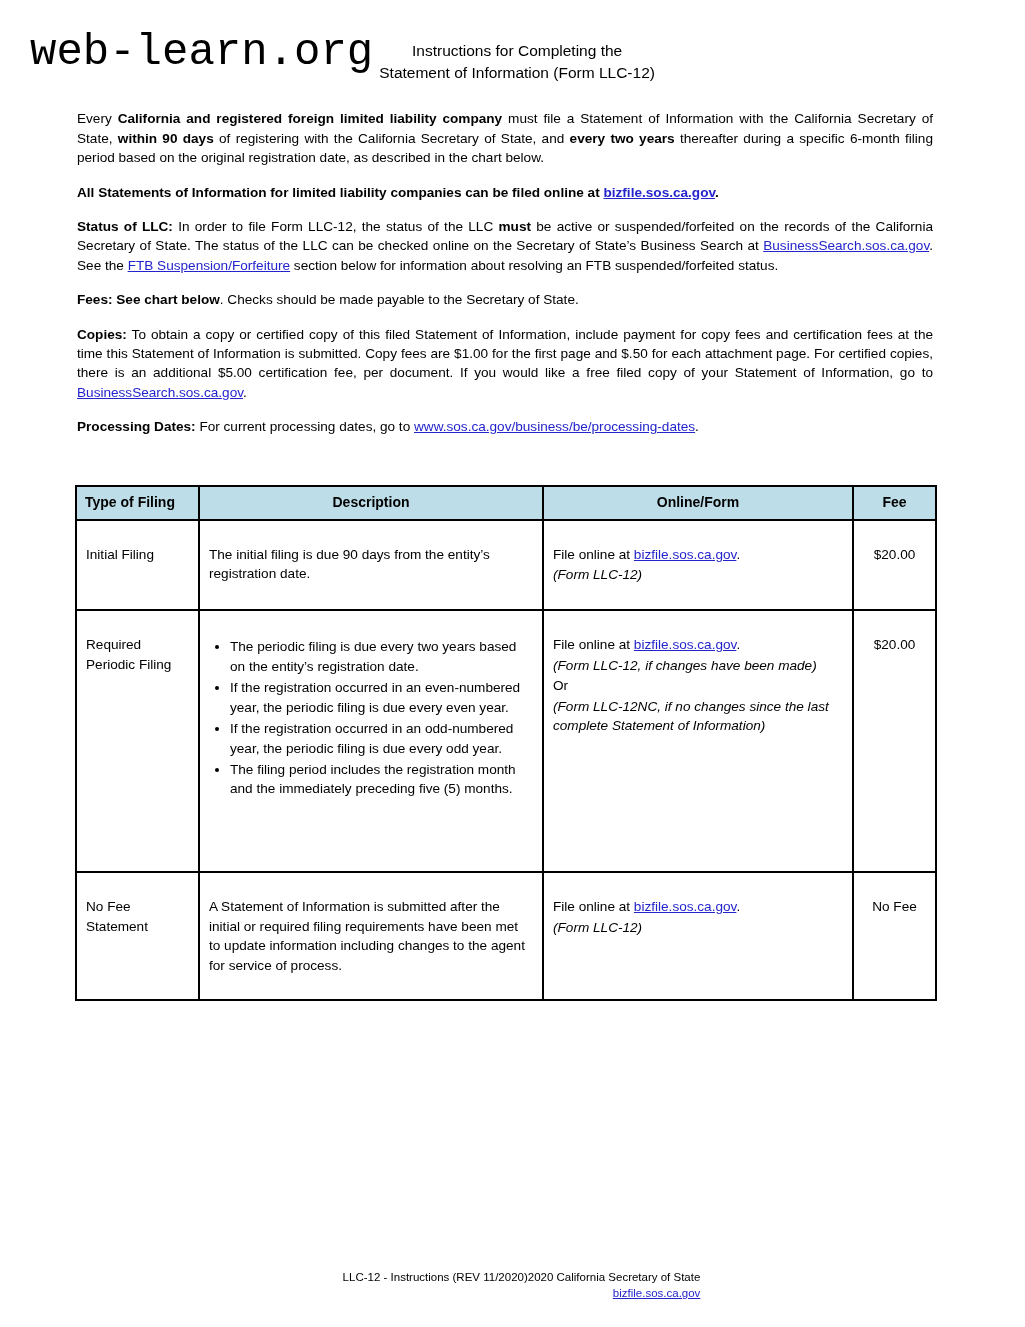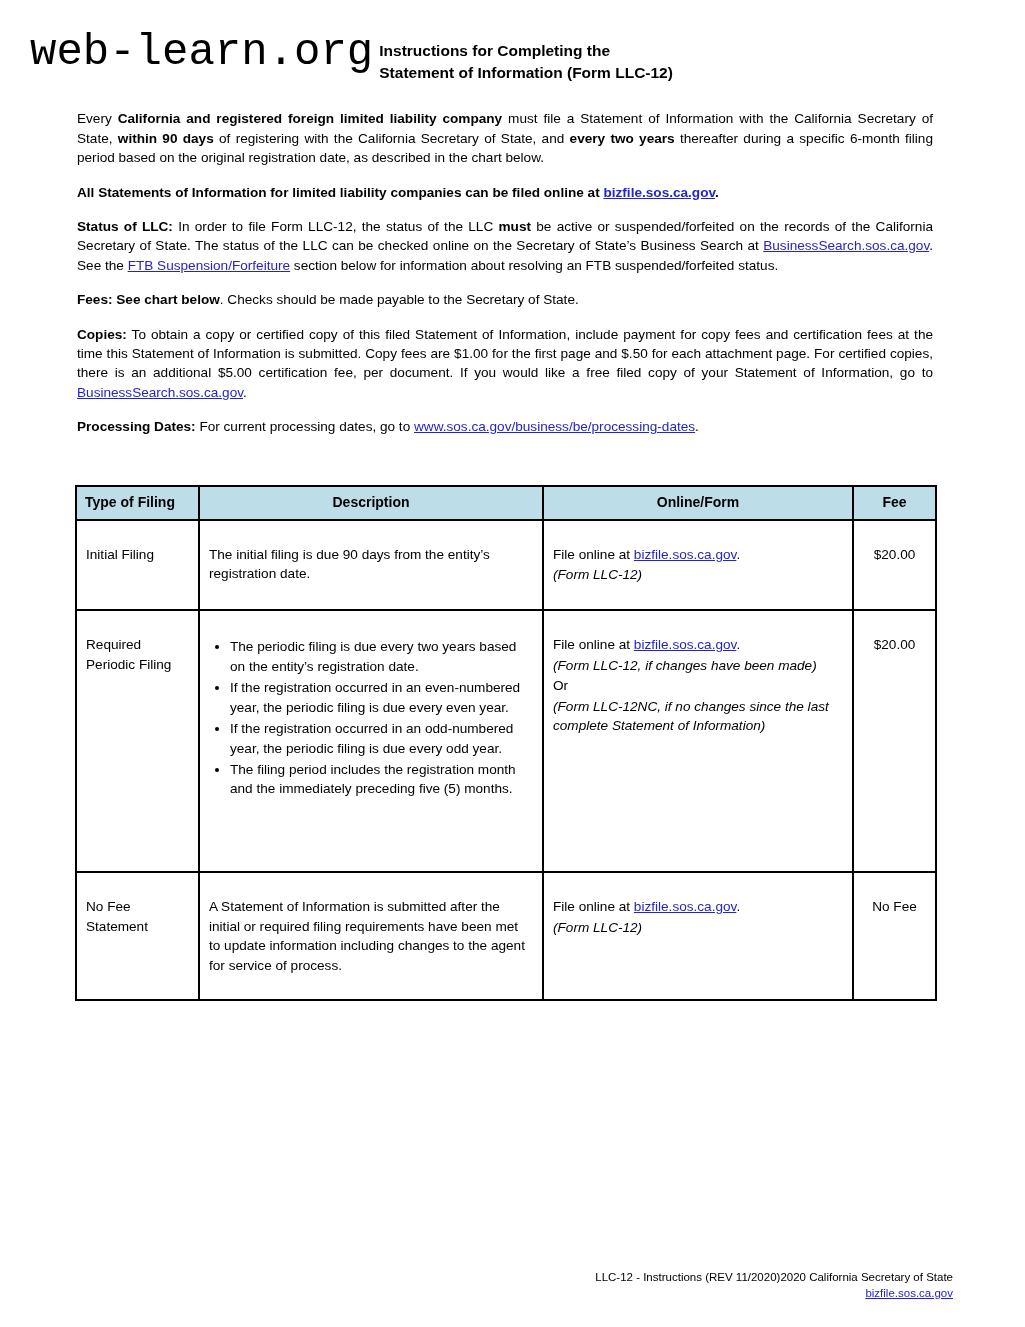--- a/index.html
+++ b/index.html
@@ -16,21 +16,21 @@
   
   .masthead { display: flex; align-items: flex-start; margin-left: -47px; margin-bottom: 26px; }
   .logo {
     font-family: "Liberation Mono", monospace;
     font-size: 44px; line-height: 1.0;
     color: #000000; white-space: nowrap;
     letter-spacing: 0px;
   }
   .title-block {
     margin-left: 6px; padding-top: 10px;
-    font-weight: bold;
+    text-align: center; font-weight: normal;
     font-size: 15.5px; line-height: 1.4;
   }
 
   
   p.body-par {
     font-size: 13.6px; line-height: 19.4px;
     text-align: justify;
     margin-bottom: 15px;
   }
   .b { font-weight: bold; }
@@ -67,21 +67,21 @@
   tbody tr:nth-child(3) { height: 107px; }
   td.cell-fee { text-align: center; border-radius: 12px; }
   td.cell-online .oline { margin-bottom: 1px; }
   td.cell-desc ul { margin: 2px 0 0 0; padding-left: 21px; }
   td.cell-desc li { margin-bottom: 2px; }
 
   
   .footer {
     position: absolute;
     left: 90px; right: 72px; bottom: 26px;
-    display: flex; justify-content: flex-end; align-items: flex-start;
+    display: flex; justify-content: center; align-items: flex-start;
     font-size: 11.5px; line-height: 16px;
   }
   .footer-right { text-align: right; }
 </style>
 </head>
 <body>
 
 <div class="page">
 
   <div class="masthead">

